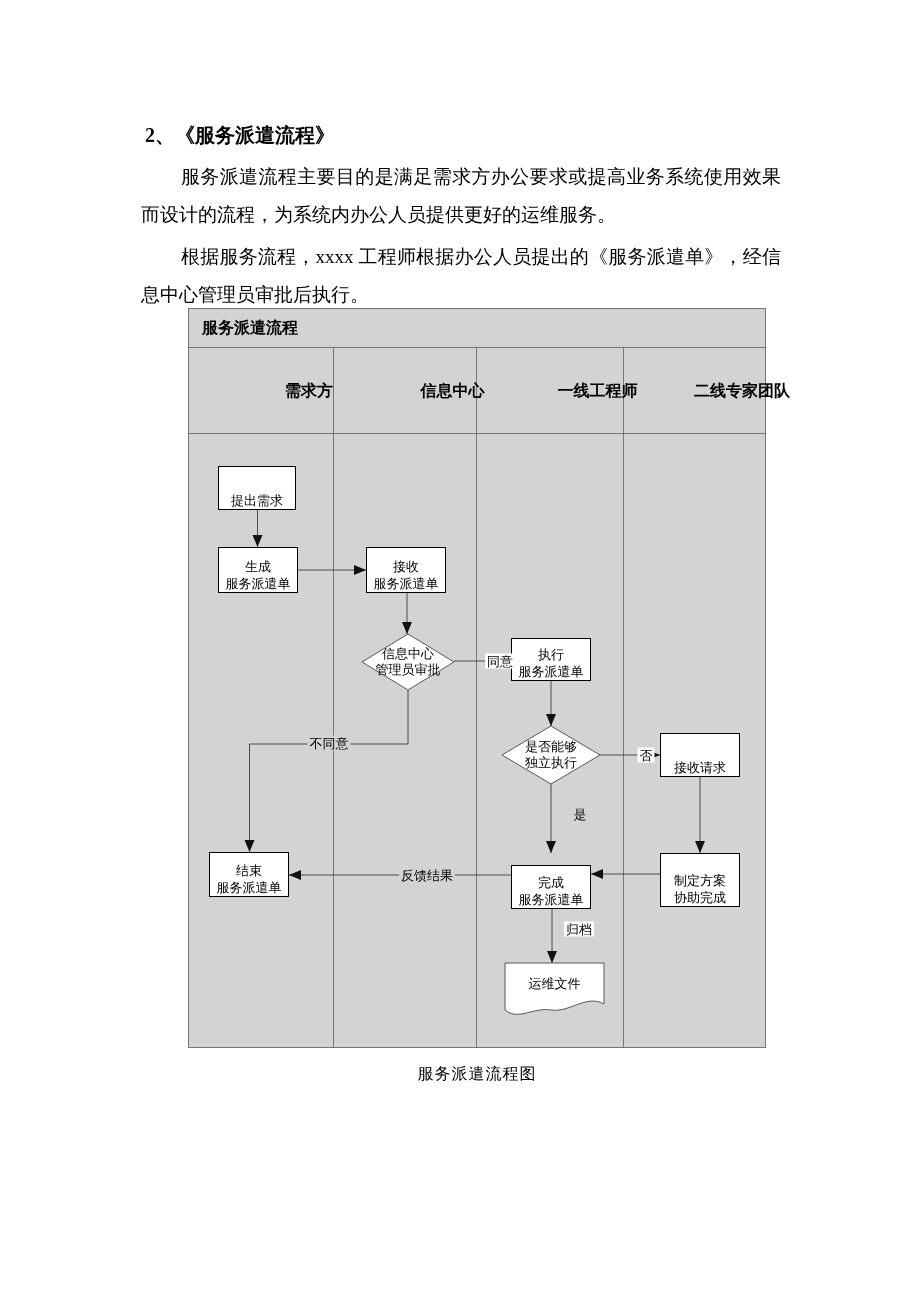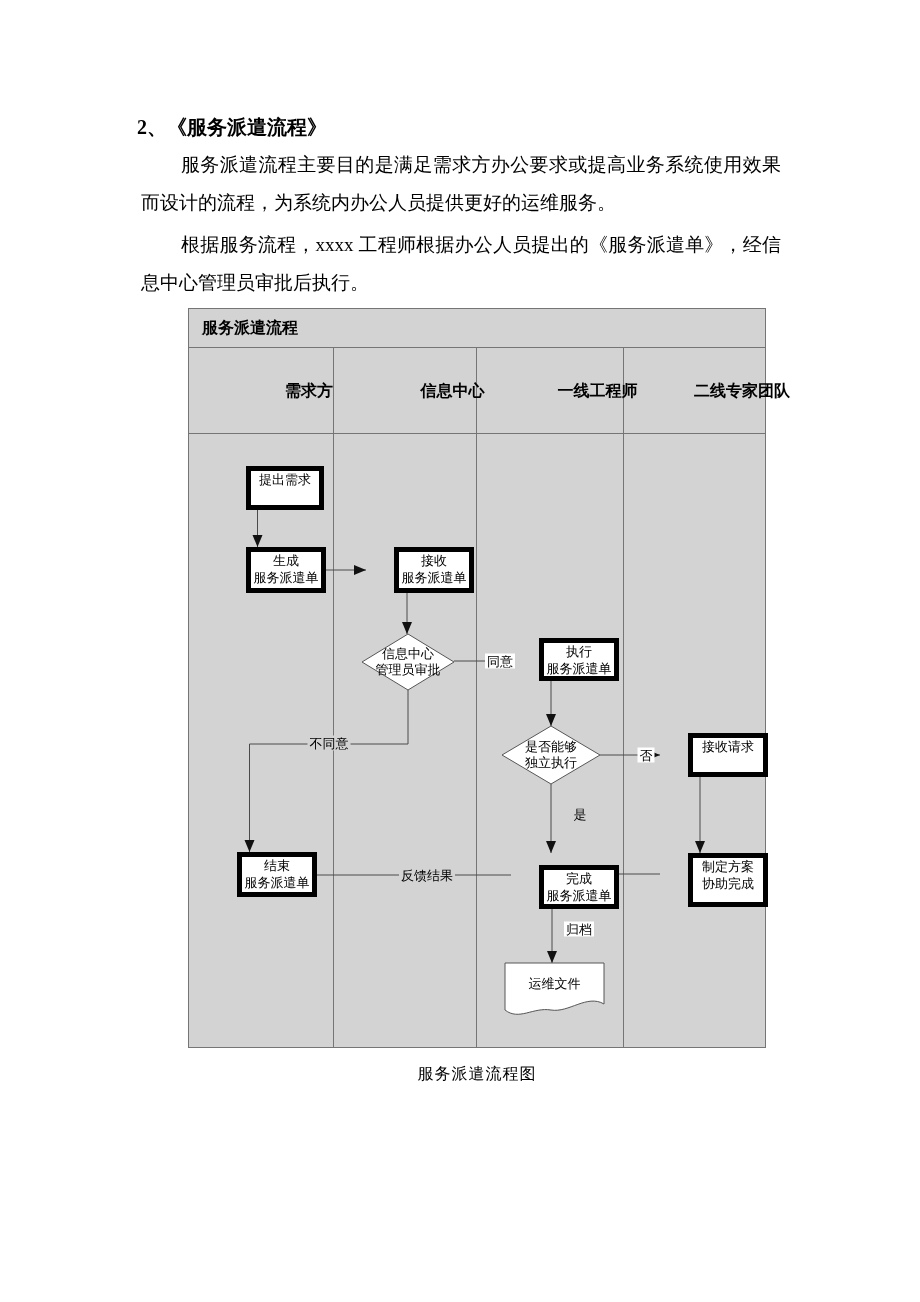--- a/index.html
+++ b/index.html
@@ -4,21 +4,21 @@
 <style>
   html,body { margin:0; padding:0; }
   body {
     width:920px; height:1302px; position:relative;
     background:#ffffff; color:#000;
     font-family:"Liberation Serif", serif;
   }
 
   
   .content { position:absolute; left:137px; top:112px; width:644px; }
-  .heading { font-size:20px; font-weight:bold; line-height:30px; margin:0; }
+  .heading { font-size:20px; font-weight:bold; line-height:30px; margin:8px; }
   .para {
     font-size:19px; line-height:38px; margin:4px 0 0 4px;
     text-indent:40px; text-align:justify;
   }
 
   
   .chart {
     position:absolute; left:188px; top:308px; width:578px; height:740px;
     background:#d3d3d3; border:1px solid #757575; box-sizing:border-box;
     font-family:"Liberation Serif", serif;
@@ -34,24 +34,24 @@
   .head-label {
     position:absolute; top:40px; height:84px;
     display:flex; align-items:center; justify-content:center;
     font-size:16px; font-weight:bold;margin-left:48px;
   }
 
   svg.connectors { position:absolute; left:0; top:0; }
 
   
   .node {
-    position:absolute; background:#fff; border:5px solid #000000;
+    position:absolute; background:#fff; border:1px solid #000000;
     box-sizing:border-box;
-    display:flex; flex-direction:column; align-items:center; justify-content:flex-start;
-    font-size:13px; line-height:17px; text-align:center;margin-left:28px;
+    display:flex; flex-direction:column; align-items:center; justify-content:flex-end;
+    font-size:13px; line-height:17px; text-align:center;
   }
   .dlabel, .doclabel {
     position:absolute;
     display:flex; flex-direction:column; align-items:center; justify-content:center;
     font-size:13px; line-height:16px; text-align:center;
   }
 
   
   .elabel {
     position:absolute; transform:translate(-50%,-50%);

